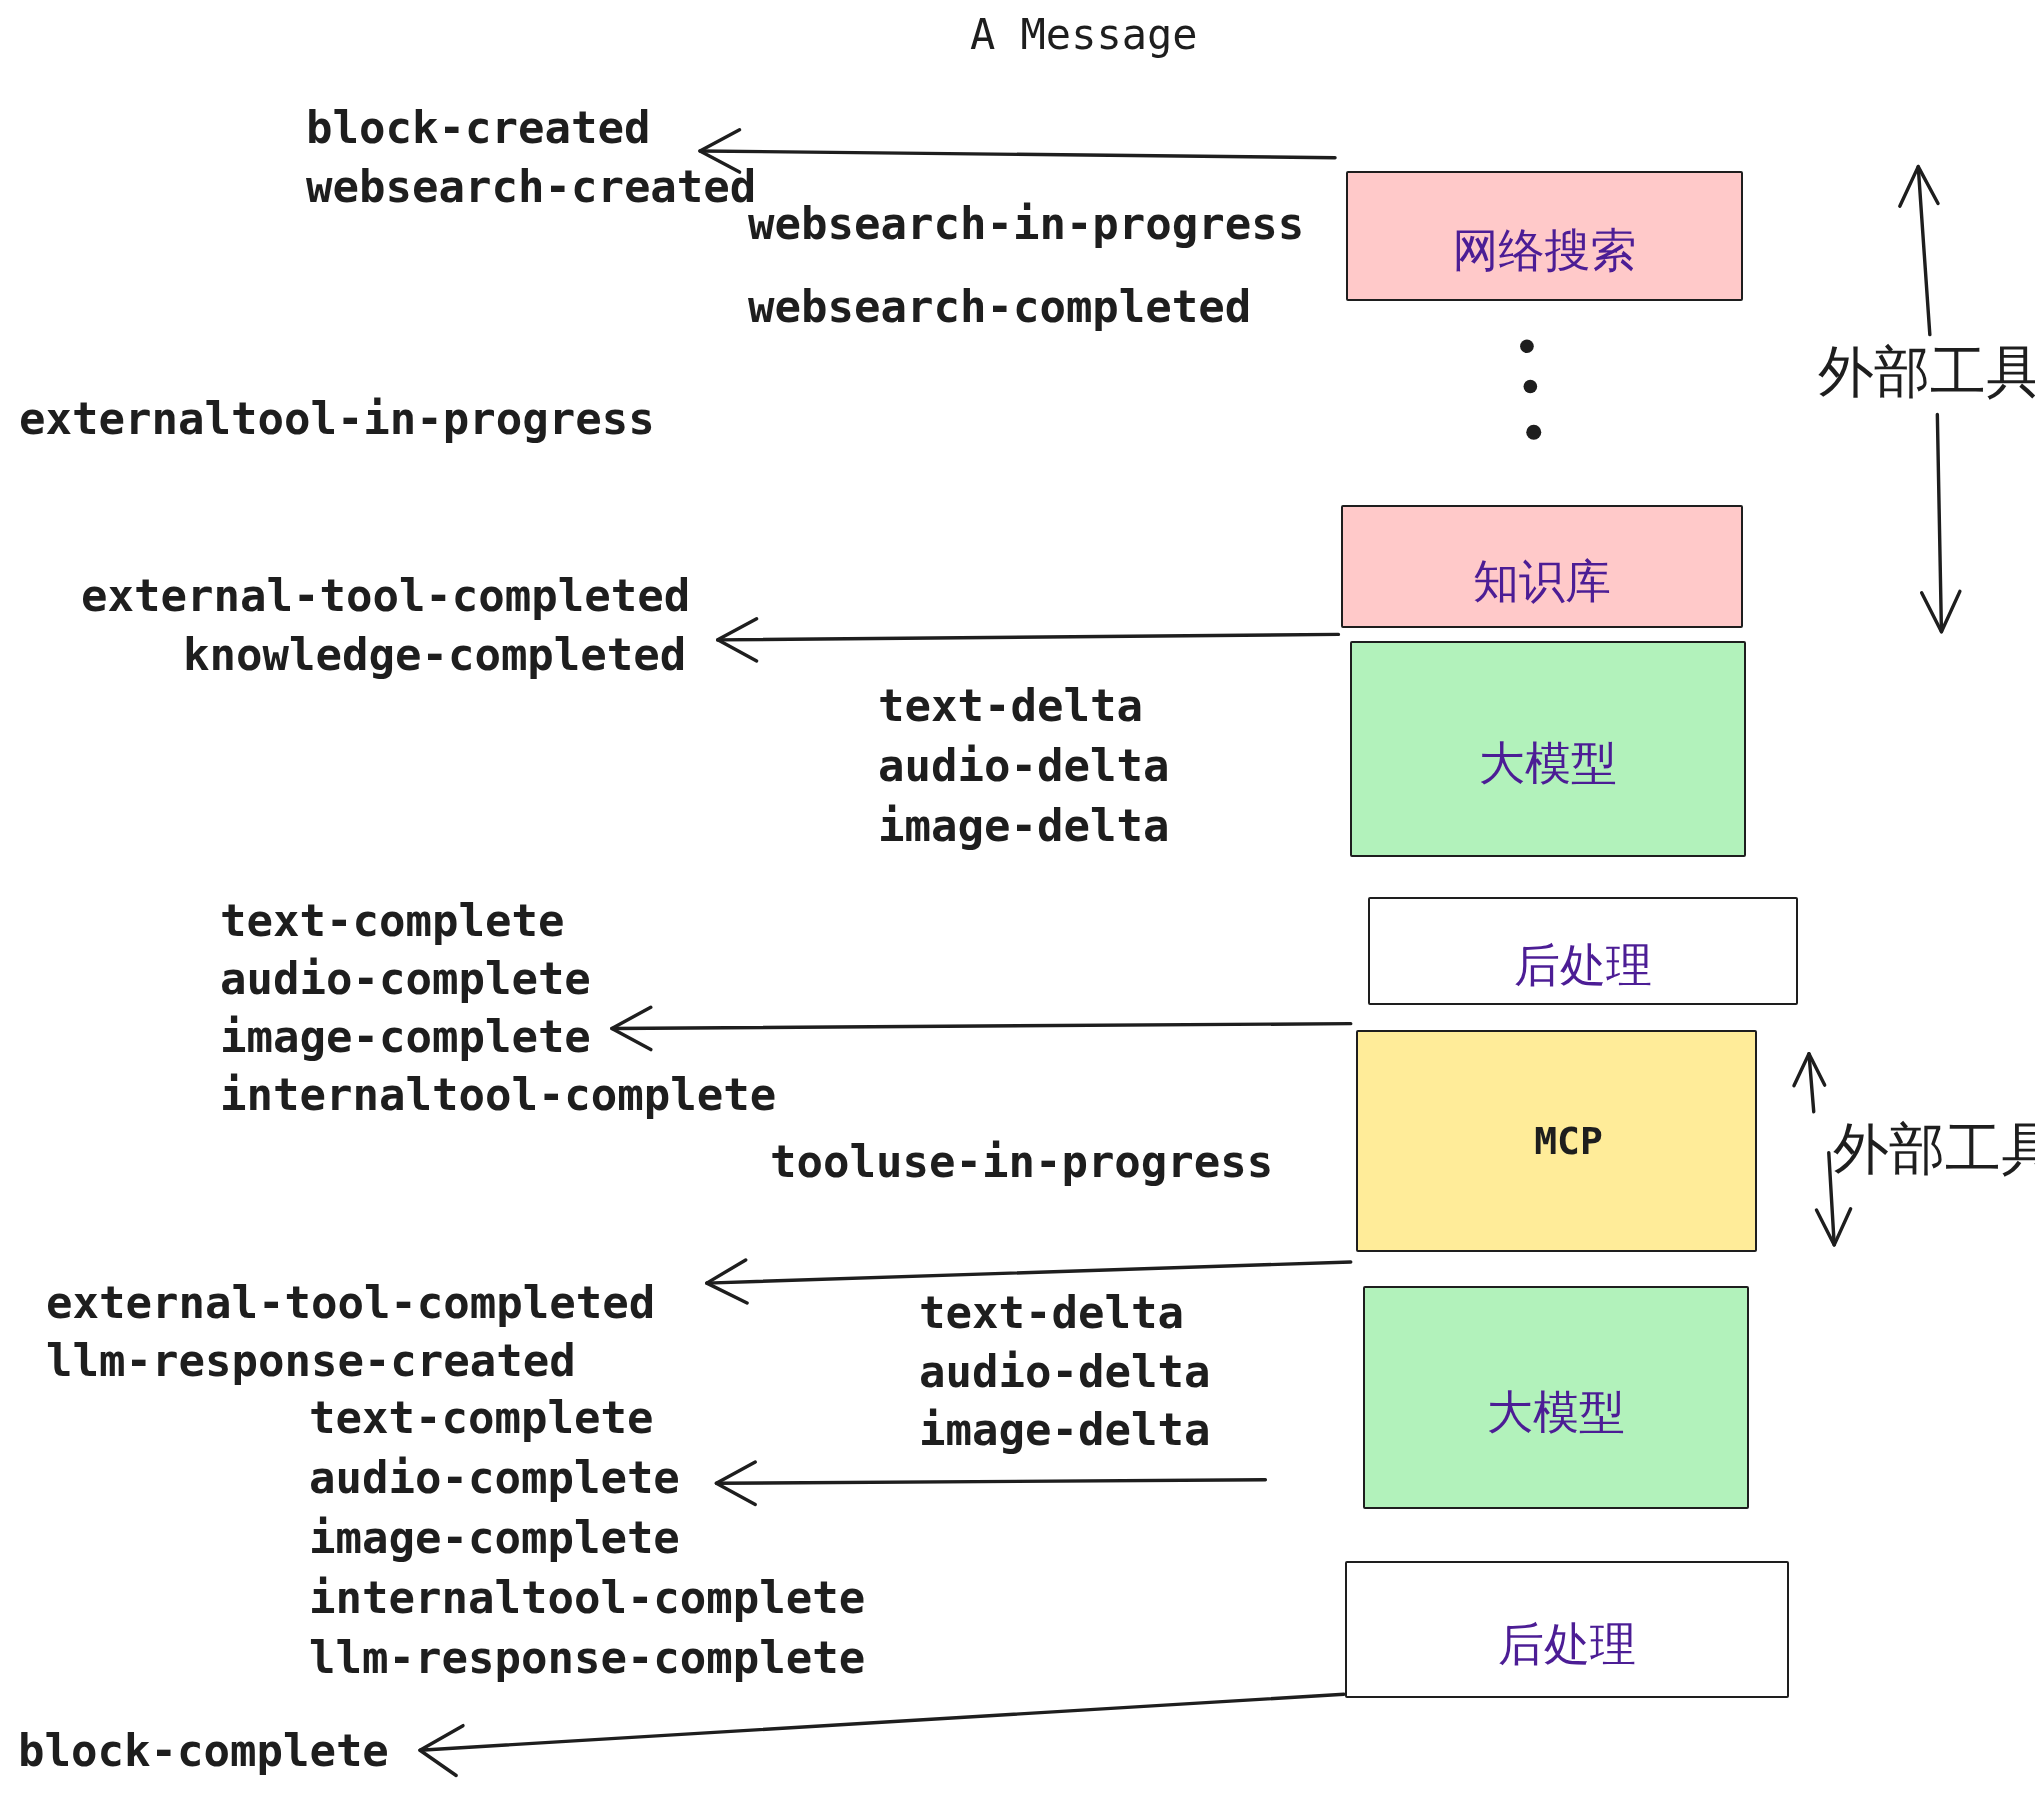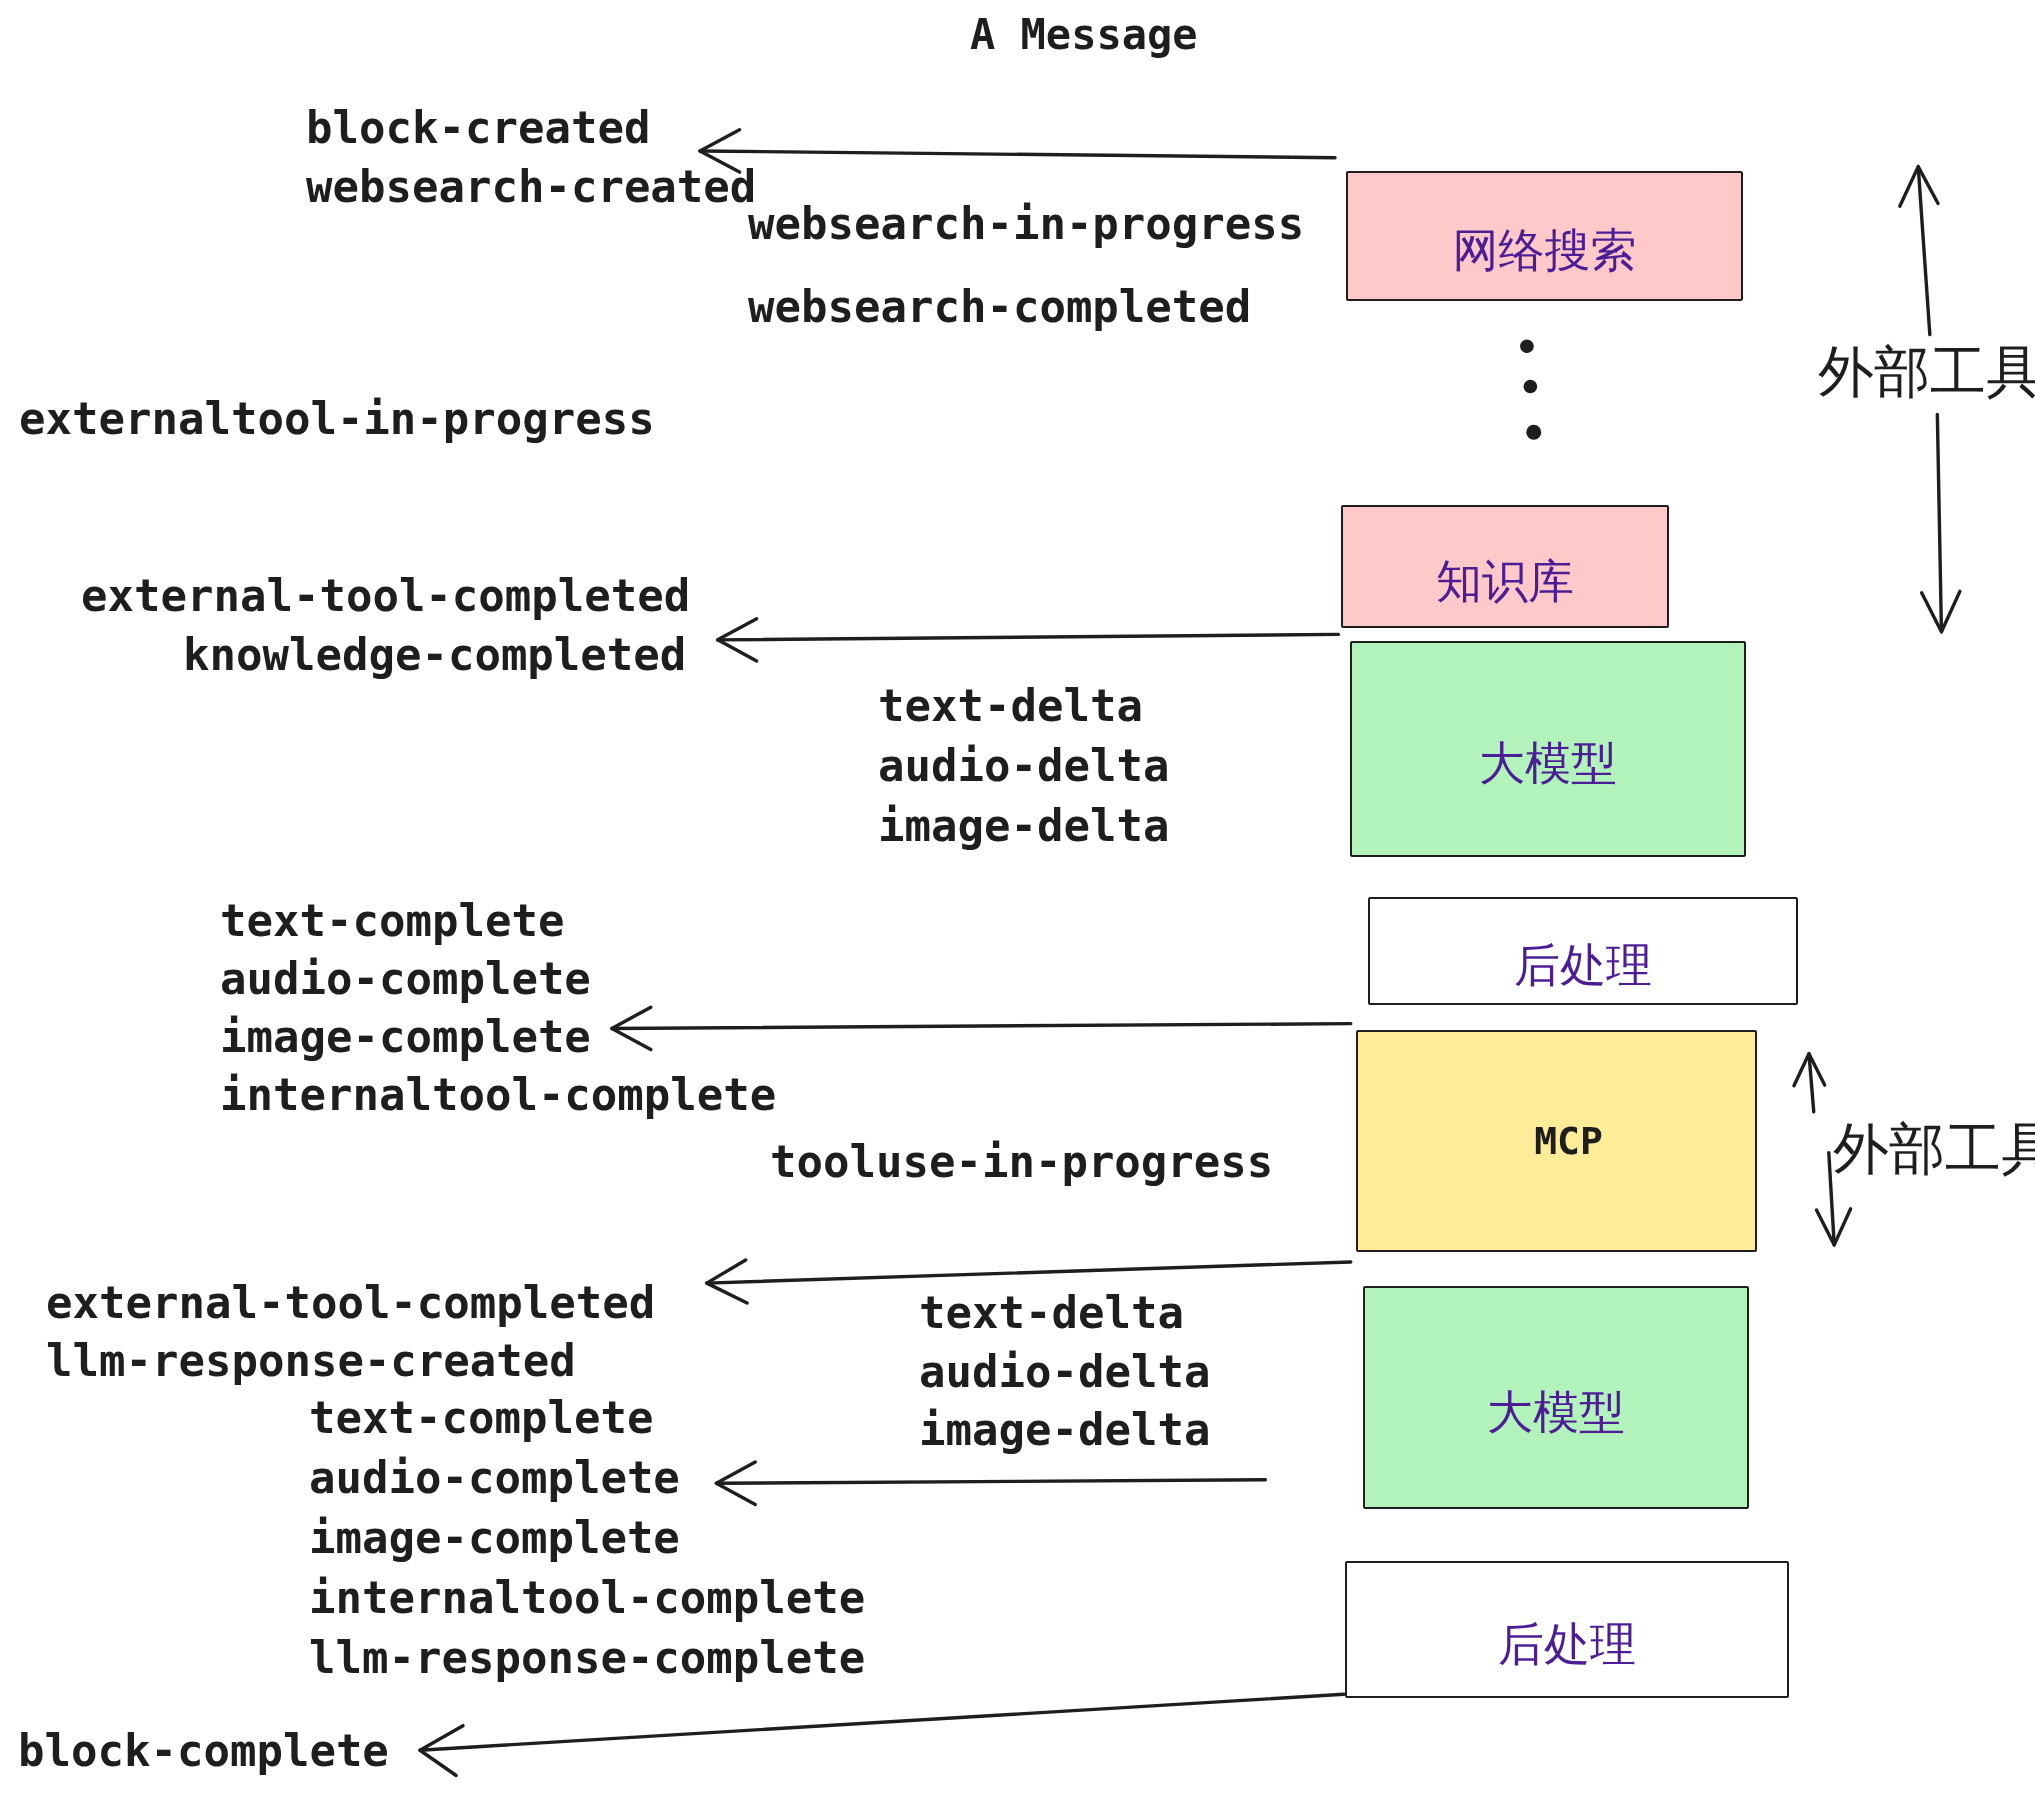--- a/index.html
+++ b/index.html
@@ -16,21 +16,21 @@
     font-family:"DejaVu Sans Mono", monospace;
     font-weight:bold;
     font-size:44px;
     line-height:51px;
     white-space:nowrap;
     color:#1e1e1e;
   }
   .title{
     position:absolute;
     font-family:"DejaVu Sans Mono", monospace;
-    font-weight:bold;
+    font-weight:normal;
     font-size:42px;
     white-space:nowrap;
     color:#1e1e1e;
   }
   .box{
     position:absolute;
     border:2.7px solid #1e1e1e;
     border-radius:2px;
     display:flex;
     align-items:center;
@@ -132,21 +132,21 @@
       <circle cx="2246" cy="633" r="11" fill="#1e1e1e" stroke="none"></circle>
     </g>
   </svg>
 
   <div class="title" style="left:970px; top:10.2px;">A Message</div>
 
   <div class="box" style="left:1346px; top:171px; width:397px; height:130px; background:#FFC9C9;">
     <span class="box-label">网络搜索</span>
   </div>
 
-  <div class="box" style="left:1341px; top:505px; width:328px; height:123px; background:#FFC9C9;">
+  <div class="box" style="left:1341px; top:505px; width:402px; height:123px; background:#FFC9C9;">
     <span class="box-label">知识库</span>
   </div>
 
   <div class="box" style="left:1350px; top:641px; width:396px; height:216px; background:#B2F2BB;">
     <span class="box-label">大模型</span>
   </div>
 
   <div class="box" style="left:1368px; top:897px; width:430px; height:108px; background:#FFFFFF;">
     <span class="box-label">后处理</span>
   </div>

